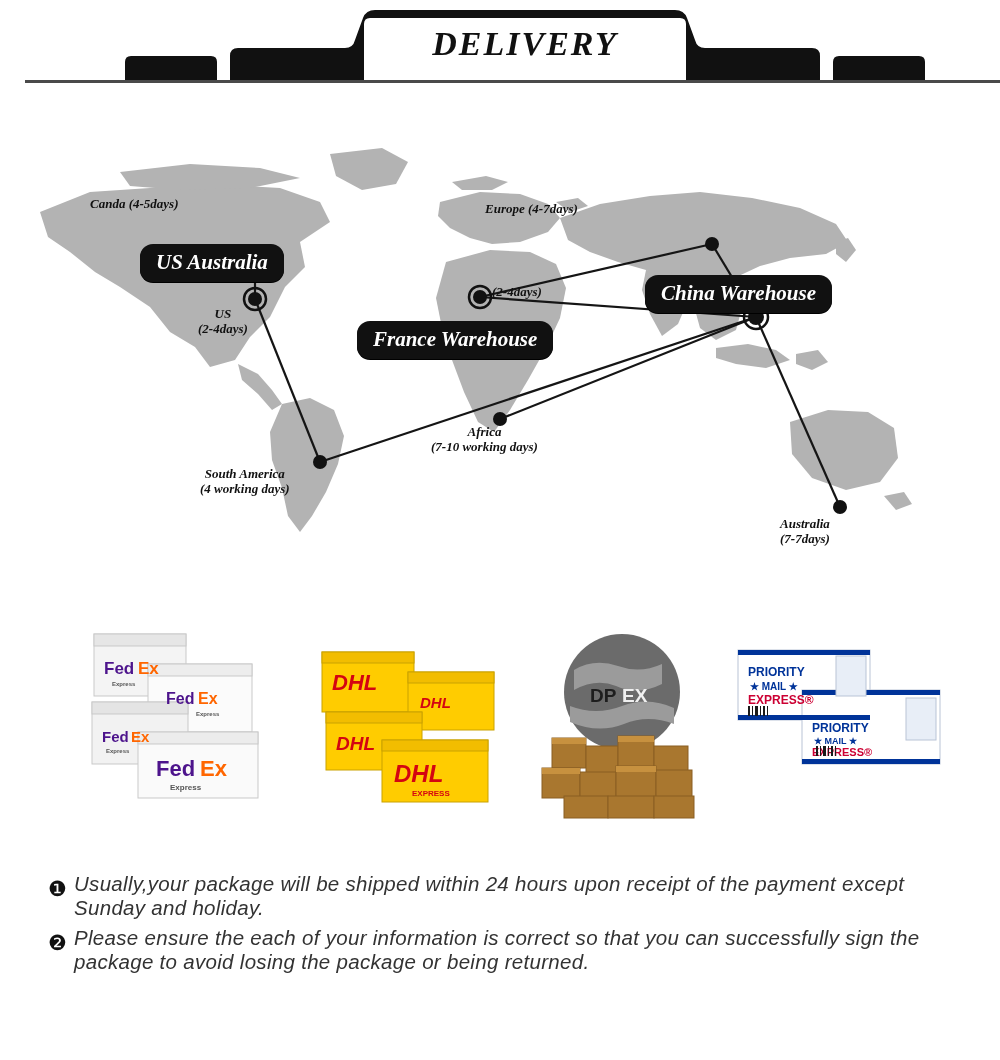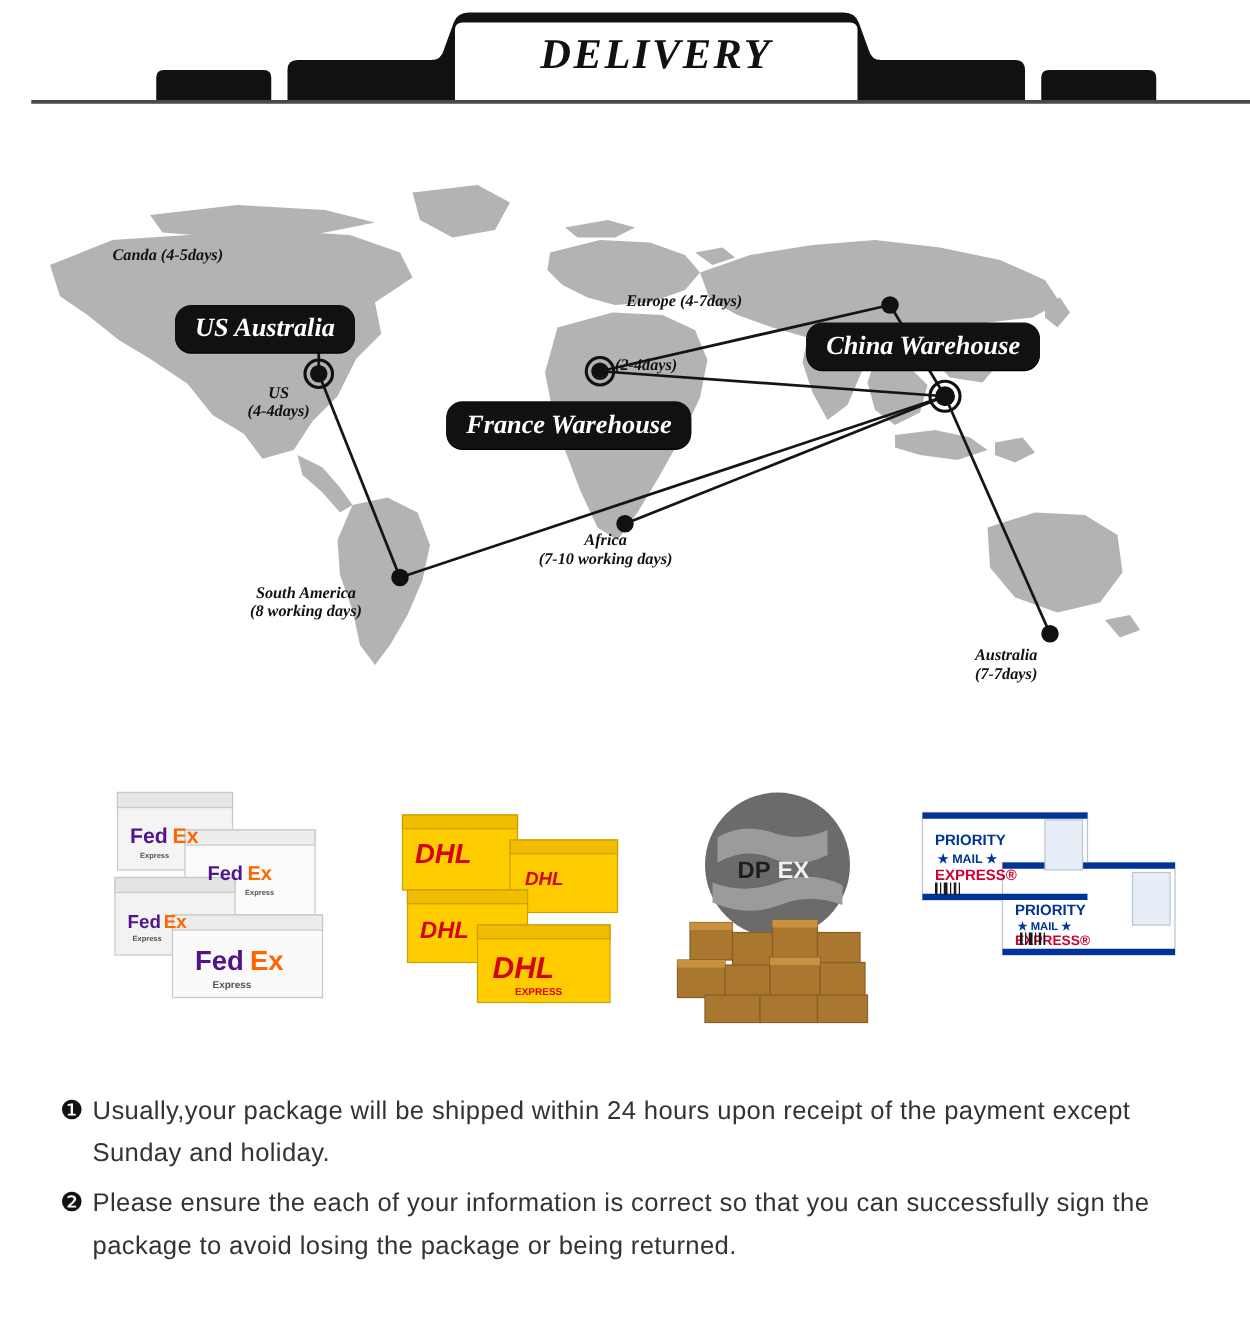--- a/index.html
+++ b/index.html
@@ -121,23 +121,24 @@
   .note-num {
     flex: 0 0 auto;
     width: 26px;
     font-size: 21px;
     line-height: 34px;
     color: #111;
   }
   .note-text {
     flex: 1 1 auto;
     font-size: 20.5px;
-    line-height: 34px;
+    line-height: 24px;
     letter-spacing: 0.3px;
     color: #333;
+    font-style: italic;
   }
 </style>
 </head>
 <body>
 
 <div class="header">
   <svg class="header-svg" width="1000" height="92" viewBox="0 0 1000 92">
     <path d="M100,80 L100,62 Q100,56 106,56 L186,56 Q192,56 192,62 L192,80 Z" fill="#111"></path>
     <path d="M205,80 L205,56 Q205,48 213,48 L320,48 Q328,48 330,40 L338,18 Q341,10 350,10 L650,10 Q659,10 662,18 L670,40 Q672,48 680,48 L787,48 Q795,48 795,56 L795,80 Z" fill="#111"></path>
     <path d="M345,18 L655,18 Q661,18 661,24 L661,80 L339,80 L339,24 Q339,18 345,18 Z" fill="#ffffff"></path>
@@ -208,35 +209,35 @@
       <circle cx="320" cy="370" r="7"></circle>
       <circle cx="840" cy="415" r="7"></circle>
     </g>
   </svg>
 
   <div class="label plain" style="left:90px; top:105px;">Canda (4-5days)</div>
 
   <div class="chip" style="left:140px; top:152px;">US Australia</div>
 
   <div class="label plain" style="left:198px; top:215px; white-space:pre-line;">US
-(4-4days)</div>
-
-  <div class="label plain" style="left:501px; top:110px;margin-top:32px;">Europe (4-7days)</div>
+(2-4days)</div>
+
+  <div class="label plain" style="left:485px; top:110px;">Europe (4-7days)</div>
 
   <div class="label plain" style="left:492px; top:193px;">(2-4days)</div>
 
   <div class="chip" style="left:357px; top:229px;">France Warehouse</div>
 
-  <div class="chip" style="left:645px; top:166px;text-align:center;">China Warehouse</div>
+  <div class="chip" style="left:645px; top:183px;text-align:center;">China Warehouse</div>
 
   <div class="label plain" style="left:399px; top:333px; white-space:pre-line;margin-left:32px;">Africa
 (7-10 working days)</div>
 
   <div class="label plain" style="left:200px; top:375px; white-space:pre-line;">South America
-(8 working days)</div>
+(4 working days)</div>
 
   <div class="label plain" style="left:780px; top:425px; white-space:pre-line;">Australia
 (7-7days)</div>
 </div>
 
 <div class="carriers">
 
   <div class="carrier" style="left:70px; width:200px;">
     <svg width="200" height="200" viewBox="0 0 200 200">
       <g stroke="#c9c9c9" stroke-width="1">

